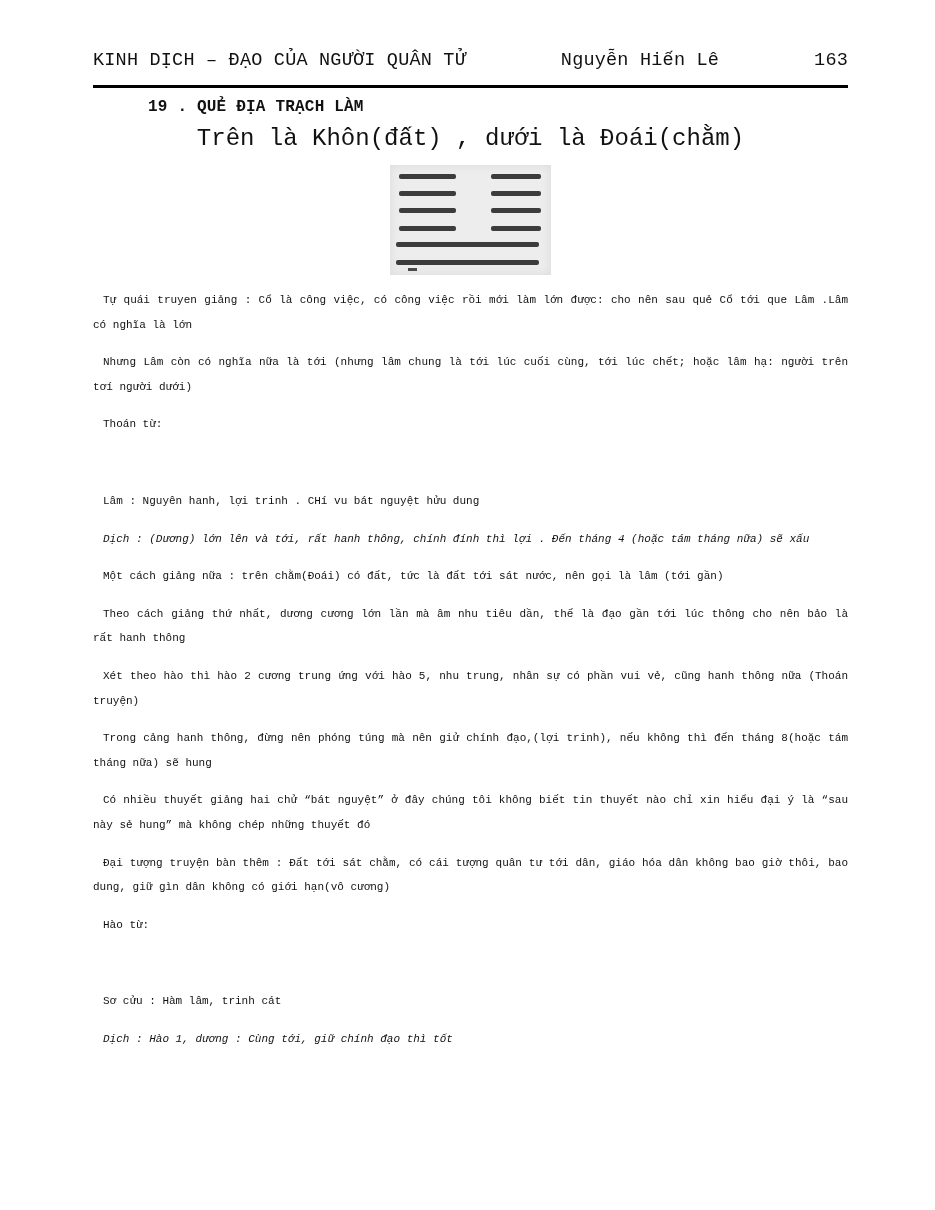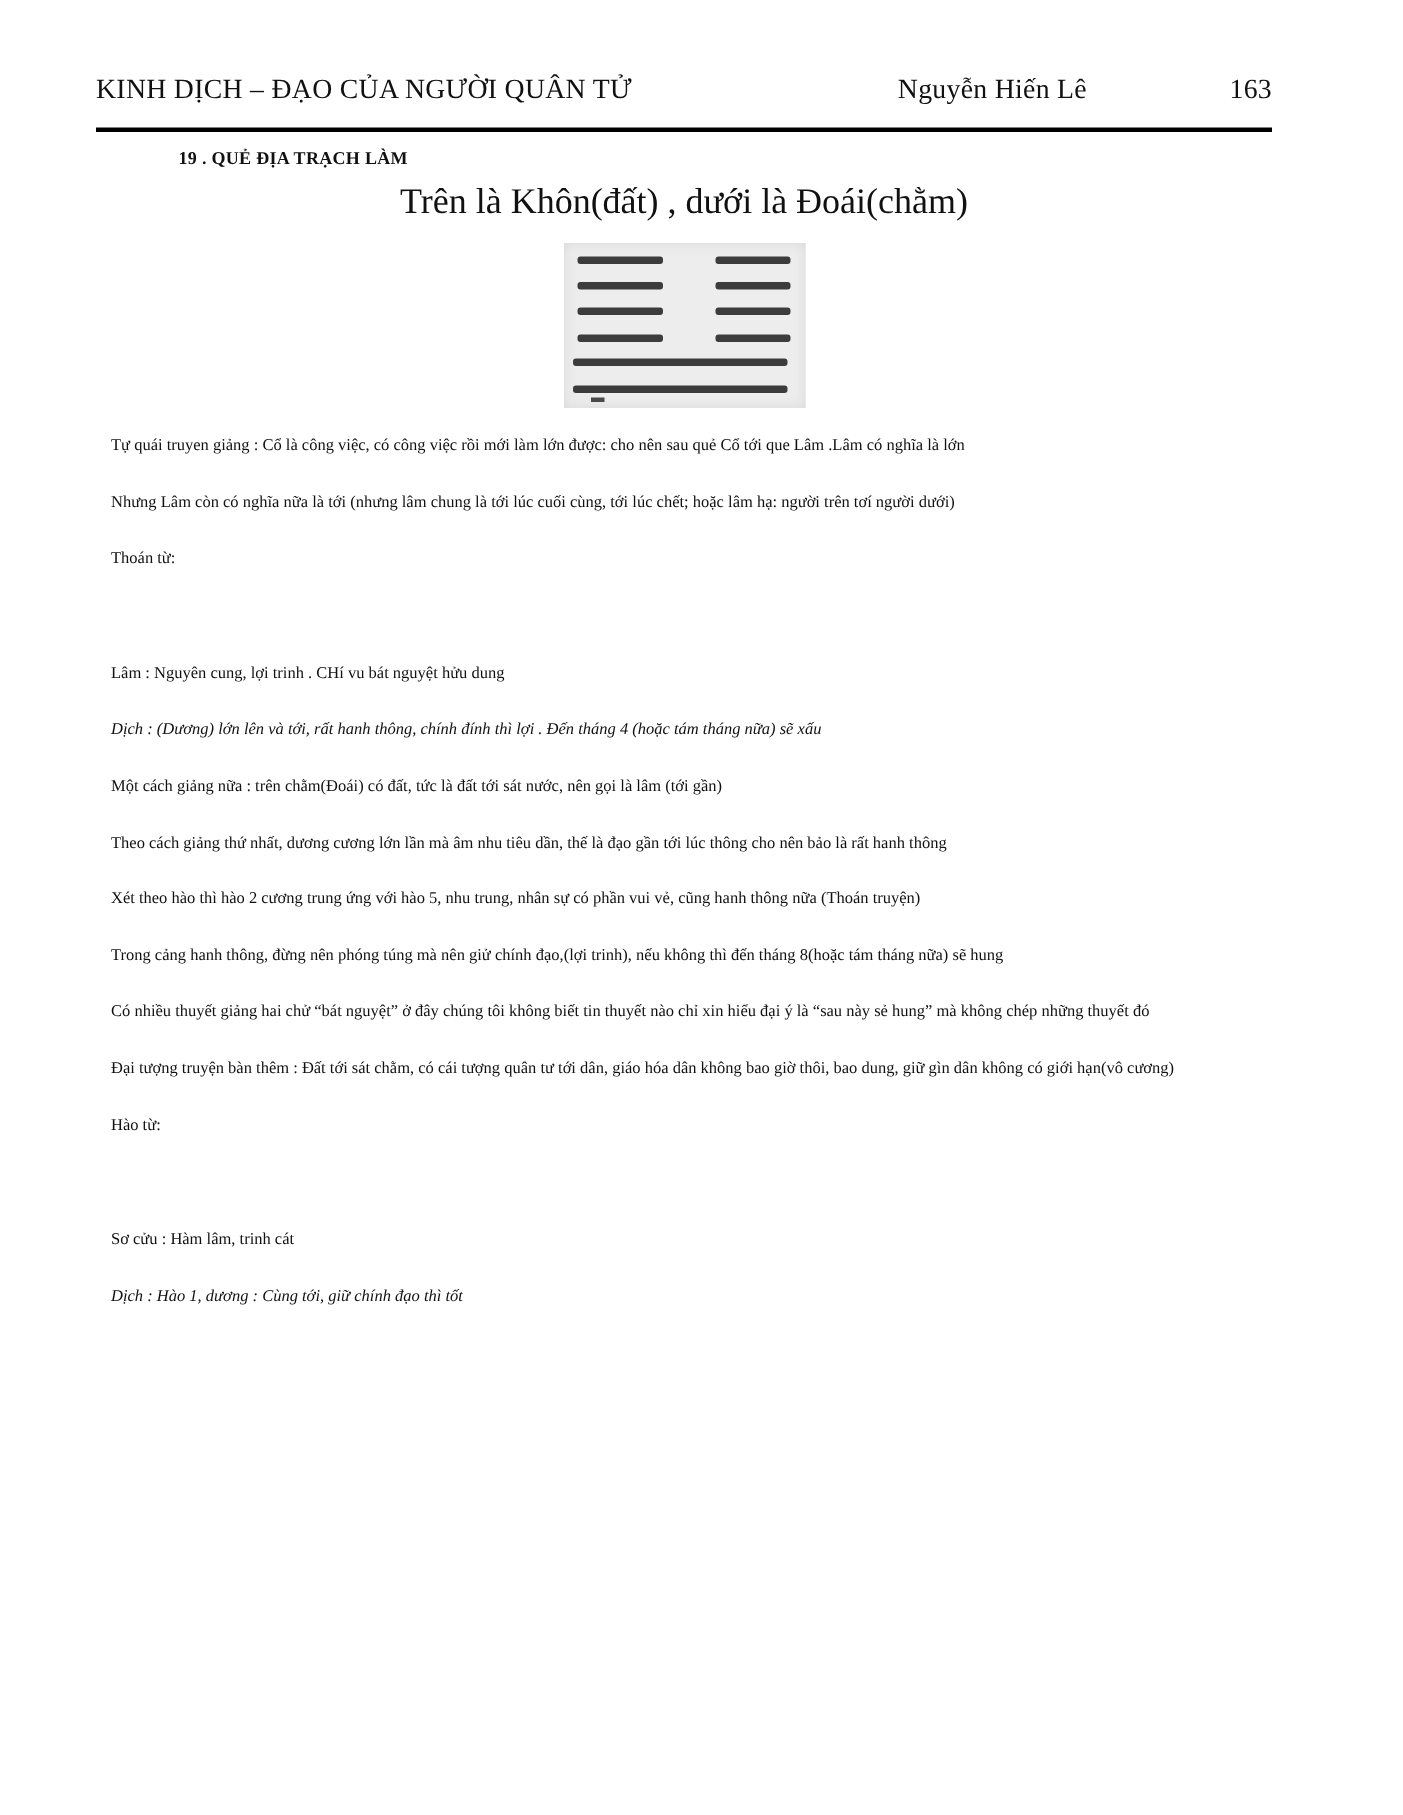--- a/index.html
+++ b/index.html
@@ -1,31 +1,31 @@
 <!DOCTYPE html>
 <html><head>
 <meta charset="utf-8">
 <style>
   html,body{margin:0;padding:0;}
   body{
     width:935px;height:1210px;background:#ffffff;color:#111;
     font-family:"Liberation Serif","DejaVu Serif",serif;
     position:relative;overflow:hidden;
   }
-  .page{padding:50px 87px 0 64px;}
+  .page{padding:50px 87px 0 93px;font-family:Liberation Mono, monospace;}
   .header{
     display:flex;align-items:baseline;
     font-size:18.5px;letter-spacing:0.2px;white-space:nowrap;
   }
   .header .book-title{flex:1 1 auto;}
   .header .author{margin-right:95px;}
   .header .page-number{}
   .rule{height:3px;background:#000;margin-top:14px;}
   .title{
-    font-size:12px;font-weight:bold;margin:10px 0 0 55px;
+    font-size:16px;font-weight:bold;margin:10px 0 0 55px;
     letter-spacing:0.2px;
   }
   .subtitle{text-align:center;font-size:24px;margin-top:9px;}
   
   .hexagram{
     position:relative;width:161px;height:110px;margin:13px auto 0 auto;
     background:#ededed;
     box-shadow:inset 0 0 8px rgba(160,160,160,0.25);
   }
   .hexline{position:absolute;height:4.5px;filter:blur(0.4px);}
@@ -77,21 +77,21 @@
       </div>
       <div class="hexline" style="top: 95px; left: 0px; width: 161px;">
         <div class="seg" style="left: 6px; width: 143px;"></div>
       </div>
     </div>
 
   <div class="body" id="paragraphs">
       <p class="">Tự quái truyen giảng : Cổ là công việc, có công việc rồi mới làm lớn được: cho nên sau quẻ Cổ tới que Lâm .Lâm có nghĩa là lớn</p>
       <p class="">Nhưng Lâm còn có nghĩa nữa là tới (nhưng lâm chung là tới lúc cuối cùng, tới lúc chết; hoặc lâm hạ: người trên tơí người dưới)</p>
       <p class="">Thoán từ:</p>
-      <p class=" gap-before">Lâm : Nguyên cung, lợi trinh . CHí vu bát nguyệt hửu dung</p>
+      <p class=" gap-before">Lâm : Nguyên hanh, lợi trinh . CHí vu bát nguyệt hửu dung</p>
       <p class="italic">Dịch : (Dương) lớn lên và tới, rất hanh thông, chính đính thì lợi . Đến tháng 4 (hoặc tám tháng nữa) sẽ xấu</p>
       <p class="">Một cách giảng nữa : trên chằm(Đoái) có đất, tức là đất tới sát nước, nên gọi là lâm (tới gần)</p>
       <p class="">Theo cách giảng thứ nhất, dương cương lớn lần mà âm nhu tiêu dần, thế là đạo gần tới lúc thông cho nên bảo là rất hanh thông</p>
       <p class="">Xét theo hào thì hào 2 cương trung ứng với hào 5, nhu trung, nhân sự có phần vui vẻ, cũng hanh thông nữa (Thoán truyện)</p>
       <p class="">Trong cảng hanh thông, đừng nên phóng túng mà nên giử chính đạo,(lợi trinh), nếu không thì đến tháng 8(hoặc tám tháng nữa) sẽ hung</p>
       <p class="">Có nhiều thuyết giảng hai chử “bát nguyệt” ở đây chúng tôi không biết tin thuyết nào chỉ xin hiểu đại ý là “sau này sẻ hung” mà không chép những thuyết đó</p>
       <p class="">Đại tượng truyện bàn thêm : Đất tới sát chằm, có cái tượng quân tư tới dân, giáo hóa dân không bao giờ thôi, bao dung, giữ gìn dân không có giới hạn(vô cương)</p>
       <p class="">Hào từ:</p>
       <p class=" gap-before">Sơ cửu : Hàm lâm, trinh cát</p>
       <p class="italic">Dịch : Hào 1, dương : Cùng tới, giữ chính đạo thì tốt</p>

